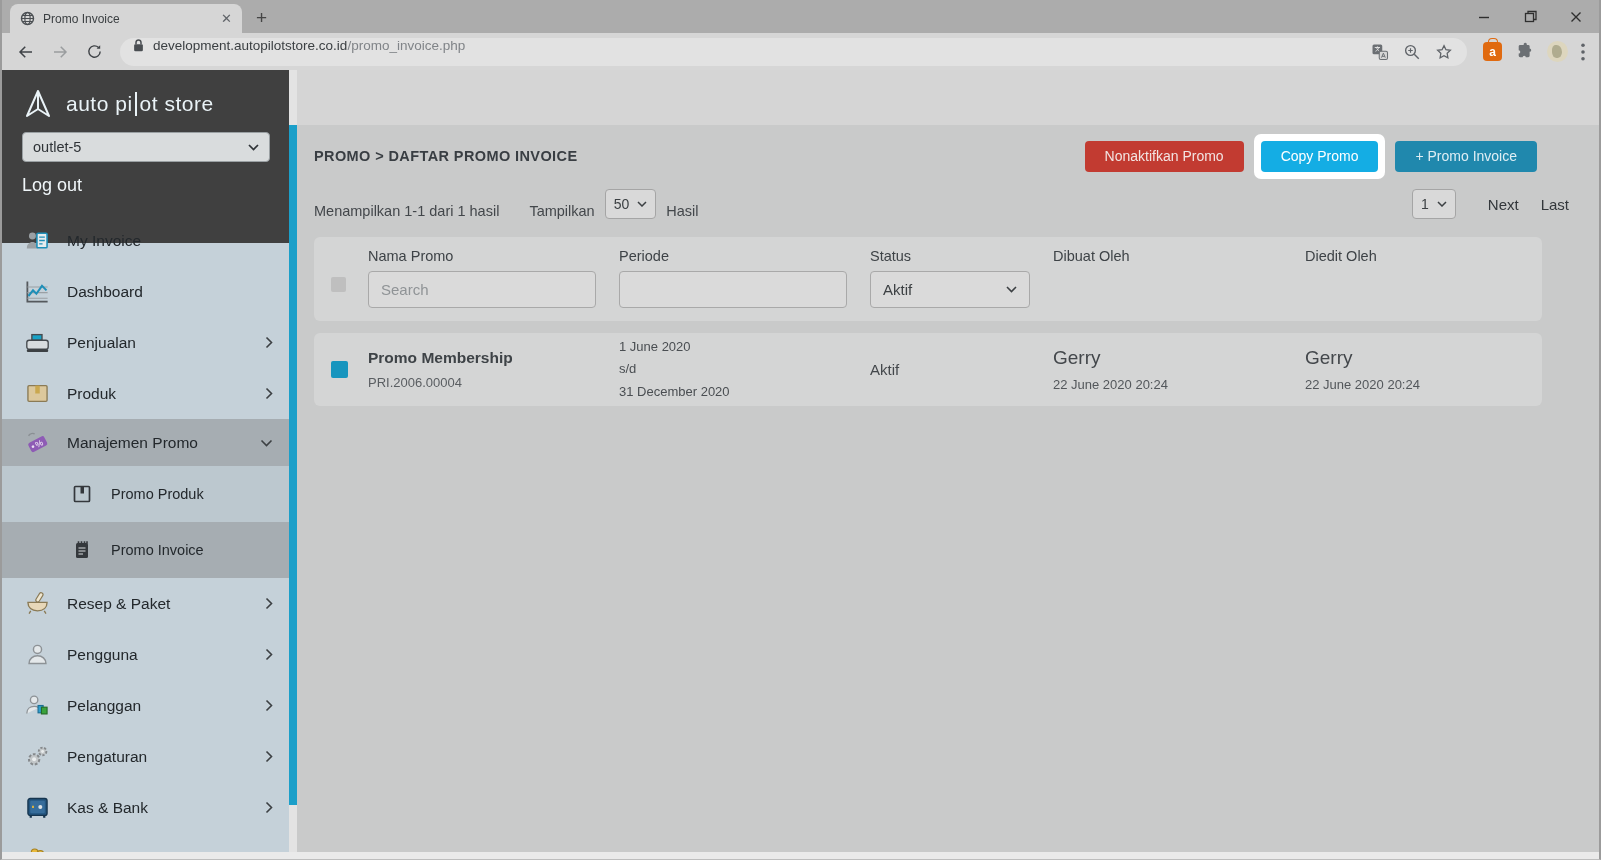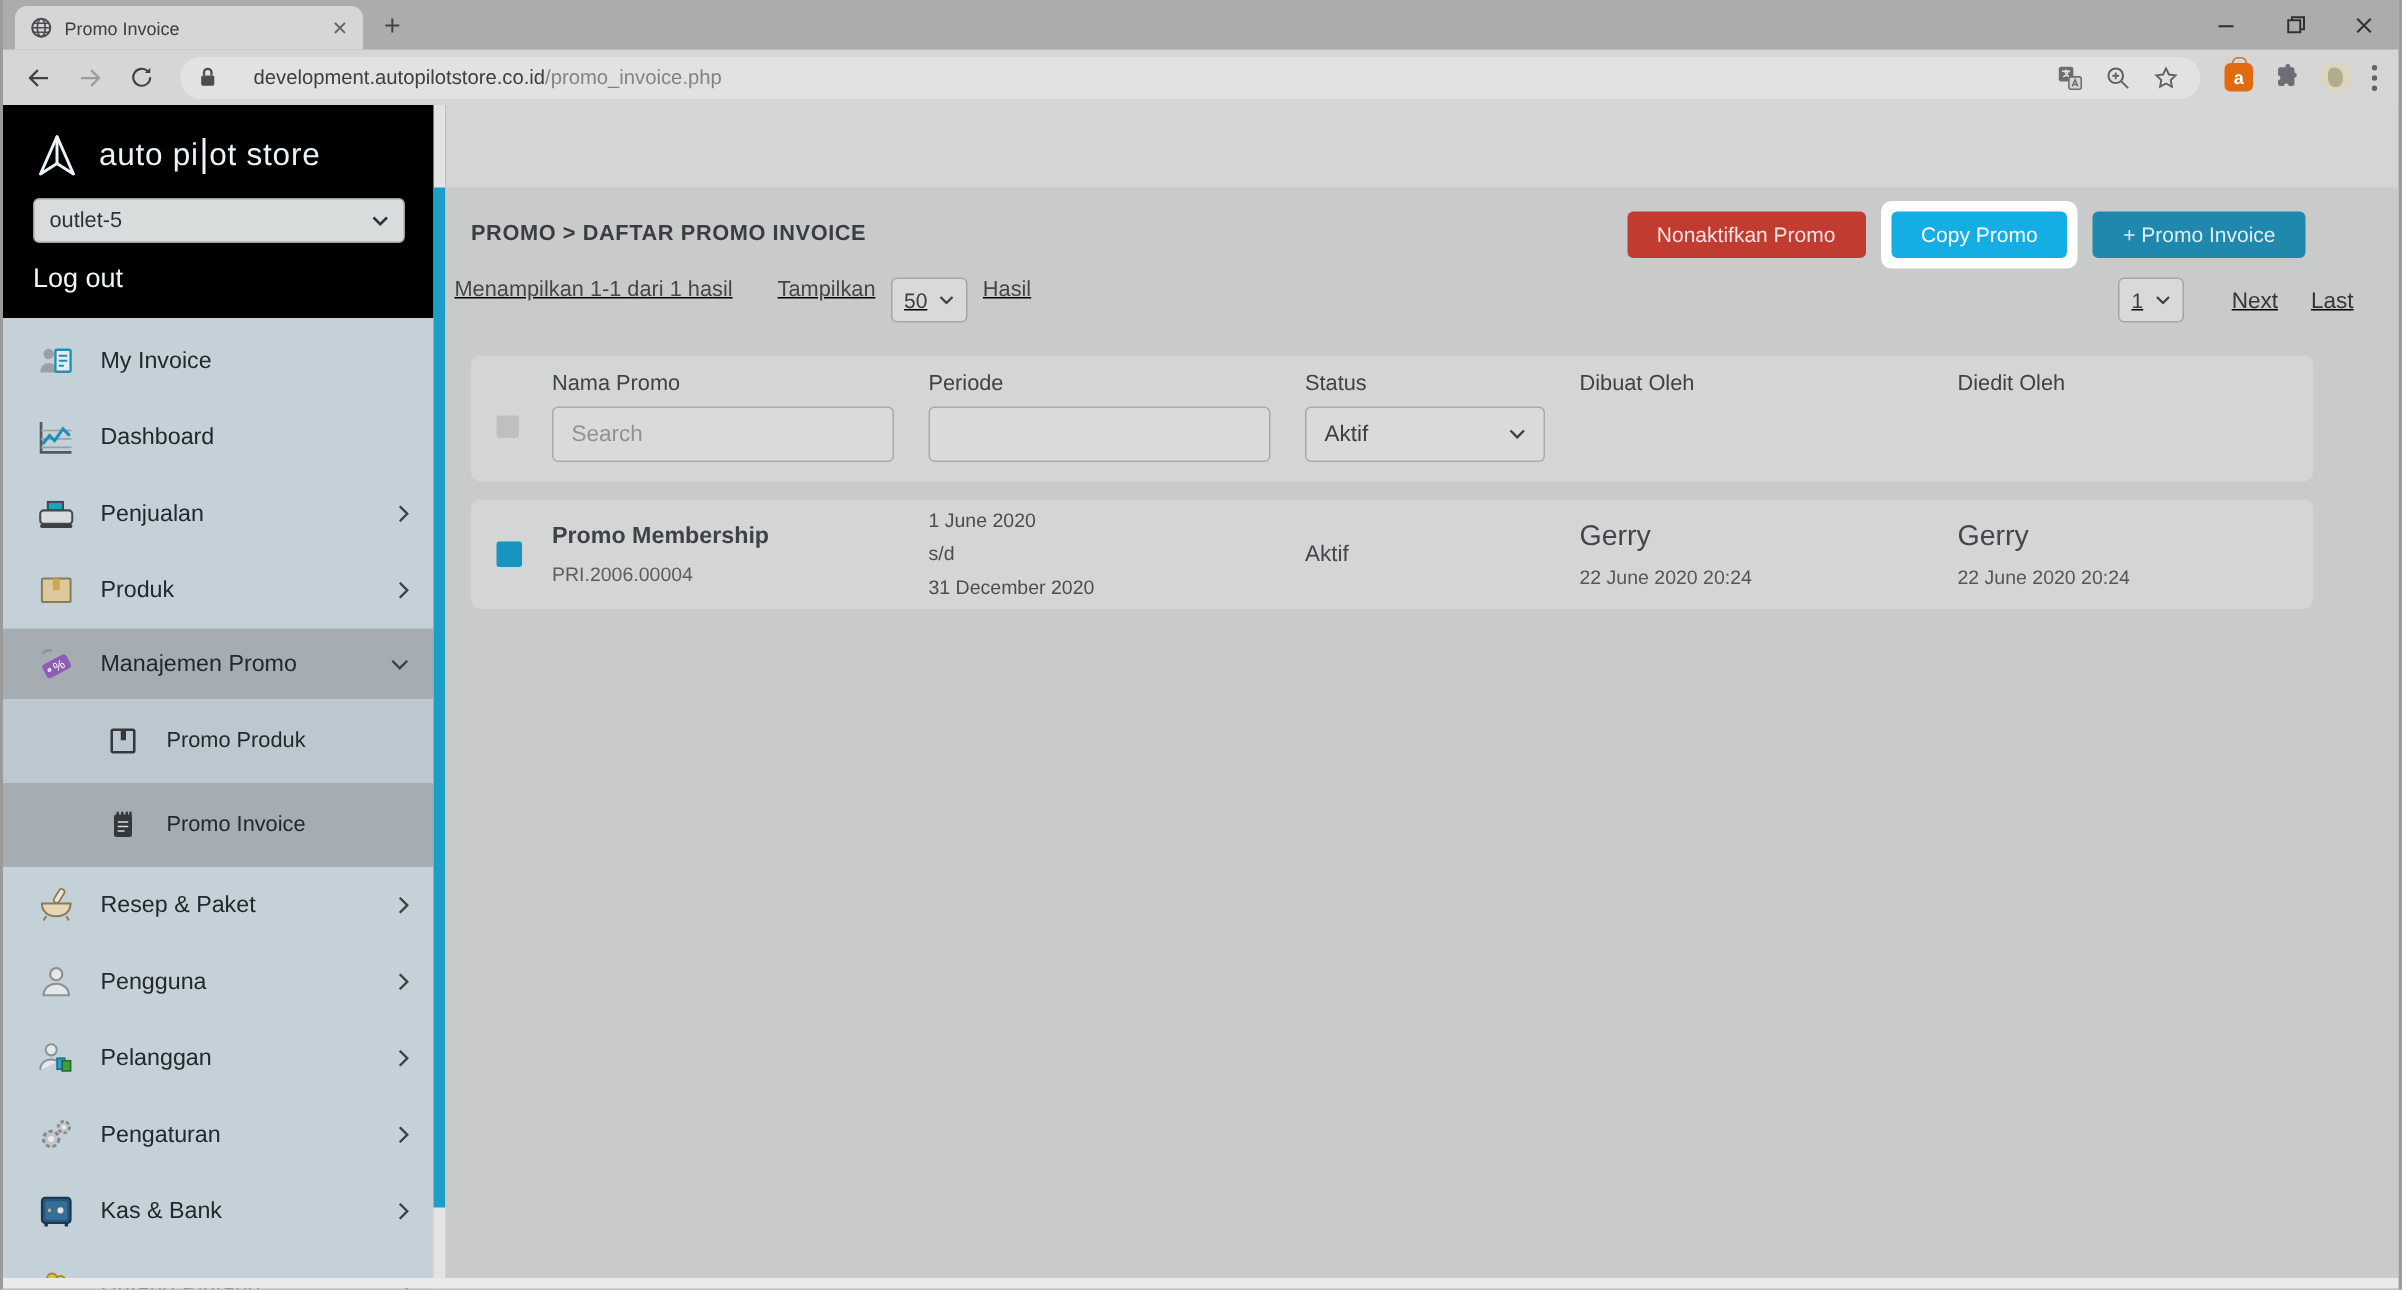--- a/index.html
+++ b/index.html
@@ -14,39 +14,39 @@
   .tabbar{ position:relative; height:33px; background:#acacac; display:flex; align-items:flex-end; }
   .tab{ position:relative; margin-left:8px; width:232px; height:29px; background:#d6d6d6;
         border-radius:8px 8px 0 0; display:flex; align-items:center; padding:0 10px; gap:8px; }
   .tab-title{ font-size:12px; color:#3c4043; flex:1; white-space:nowrap; overflow:hidden; }
   .tab-close{ font-size:13px; color:#5f6368; cursor:default; }
   .newtab-btn{ font-size:19px; color:#454545; margin-left:14px; margin-bottom:4px; }
   .win-controls{ position:absolute; right:0; top:0; height:33px; display:flex; align-items:center; }
   .win-btn{ width:46px; height:33px; display:flex; align-items:center; justify-content:center; color:#2f2f2f; }
   .toolbar{ height:37px; background:#d6d6d6; display:flex; align-items:center; padding:0 10px; gap:6px; }
   .nav-ic{ width:28px; height:28px; display:flex; align-items:center; justify-content:center; border-radius:50%; }
-  .omnibox{ flex:1; height:28px; background:#e2e2e2; border-radius:14px; display:flex; align-items:center;
-            padding:0 12px; gap:24px; margin:0 6px; }
+  .omnibox{ flex:1; height:28px; background:#e2e2e2; border-radius:14px; display:flex; 
+            padding:0 12px; gap:8px; margin:0 6px; }
   .url{ font-size:13.5px; color:#3c4043; flex:1; white-space:nowrap; }
   .url .path{ color:#808488; }
   .omni-icons{ display:flex; align-items:center; gap:14px; margin-right:2px; }
   .ext-area{ display:flex; align-items:center; gap:13px; padding:0 4px; }
   .bag-ic{ width:19px; height:19px; background:#e06a10; border-radius:4px; display:flex; align-items:center;
            justify-content:center; color:#fff; font-size:12px; font-weight:bold; position:relative; }
   .bag-ic::before{ content:""; position:absolute; top:-4px; left:5px; width:8px; height:6px;
                    border:1.5px solid #e06a10; border-bottom:none; border-radius:4px 4px 0 0; }
   .avatar-ic{ width:21px; height:21px; border-radius:50%; background:#ddd6be; overflow:hidden; position:relative; }
   .avatar-ic::after{ content:""; position:absolute; left:5px; top:4px; width:10px; height:13px;
                      background:#9d9a7a; border-radius:40% 60% 50% 50%; opacity:.7; }
   
   .app{ position:absolute; top:70px; left:0; right:0; bottom:0; display:flex; }
   .sidebar{ position:relative; width:295px; background:#c5d1d9; flex:none; }
   .sb-track{ position:absolute; top:0; right:0; width:8px; bottom:0; background:#e3e3e3; }
   .sb-thumb{ position:absolute; top:55px; right:0; width:8px; height:680px; background:#1b9fc9; }
-  .side-head{ height:142px; background:#000000; padding:14px 20px 0 20px; }
+  .side-head{ height:173px; background:#404040; padding:14px 20px 0 20px; }
   .logo-row{ display:flex; align-items:center; gap:12px; height:40px; }
   .logo-text{ color:#eaf3f7; font-size:21px; letter-spacing:.5px; display:flex; align-items:center; }
   .logo-bar{ display:inline-block; width:2px; height:24px; background:#eaf3f7; margin:0 2.5px; }
   .outlet-select{ margin-top:8px; width:248px; height:30px; background:#d9dcdd; border:1px solid #9aa0a3;
                   border-radius:4px; display:flex; align-items:center; padding:0 10px; font-size:14.5px; color:#2f3337; }
   .outlet-select .sel-chev{ margin-left:auto; }
   .logout{ margin-top:13px; color:#f0f6f9; font-size:18px; }
   .menu{ position:absolute; top:145px; left:0; right:8px; bottom:0; }
   .s-item{ display:flex; align-items:center; height:51px; padding:0 16px 0 22px; gap:16px; }
   .s-item .mi{ width:27px; height:27px; flex:none; display:flex; align-items:center; justify-content:center; }
@@ -62,21 +62,21 @@
   .panel{ position:absolute; top:55px; left:0; right:0; bottom:0; background:#c9caca; }
   .page-header{ position:absolute; top:8px; left:17px; right:30px; height:46px; display:flex; align-items:center; }
   .breadcrumb{ font-size:14.5px; font-weight:bold; letter-spacing:.4px; color:#393e43; }
   .actions{ margin-left:auto; display:flex; align-items:center; gap:10px; margin-right:32px; }
   .btn{ height:31px; border:none; border-radius:4px; font-size:14px; padding:0 20px;
         font-family:"Liberation Sans", sans-serif; }
   .btn-red{ background:#c23b31; color:#f2e4e2; }
   .copy-hl{ background:#ffffff; border-radius:7px; padding:7px; }
   .btn-copy{ background:#14ade4; color:#ffffff; }
   .btn-add{ background:#2088ad; color:#dfeef4; }
-  .meta-row{ position:absolute; top:60px; left:6px; right:30px; height:34px; display:flex; align-items:flex-start;text-decoration:underline; }
+  .meta-row{ position:absolute; top:60px; left:17px; right:30px; height:34px; display:flex; align-items:flex-end; }
   .meta-row .txt{ font-size:14.5px; color:#43474b; }
   .gap-l{ margin-left:30px; }
   .mini-select{ height:30px; background:#d9d9d9; border:1px solid #a5a5a5; border-radius:4px;
                 display:flex; align-items:center; padding:0 8px; gap:8px; font-size:14px; color:#3c4043; margin:0 10px; }
   .pager{ margin-left:auto; display:flex; align-items:center; gap:22px; }
   .pager .txt{ font-size:15px; color:#33373b; }
   
   .card{ position:absolute; left:17px; width:1228px; background:#d4d5d5; border-radius:6px;
          display:grid; grid-template-columns:54px 251px 251px 183px 252px 1fr; }
   .filter-card{ top:112px; height:84px; padding-top:11px; }

